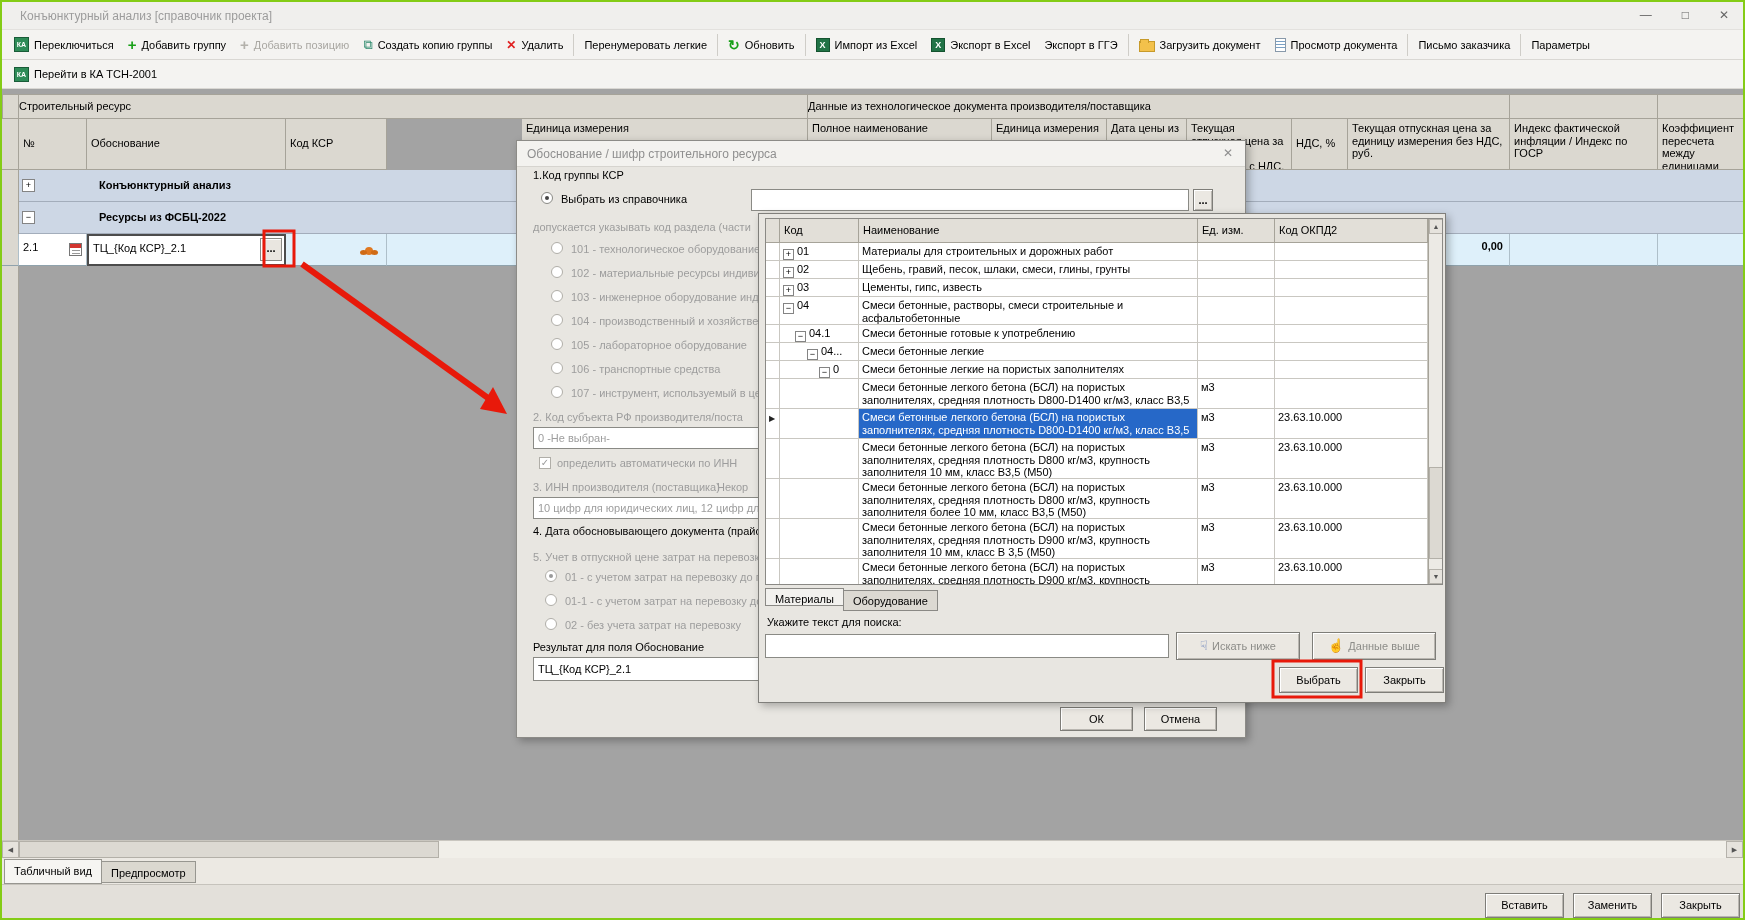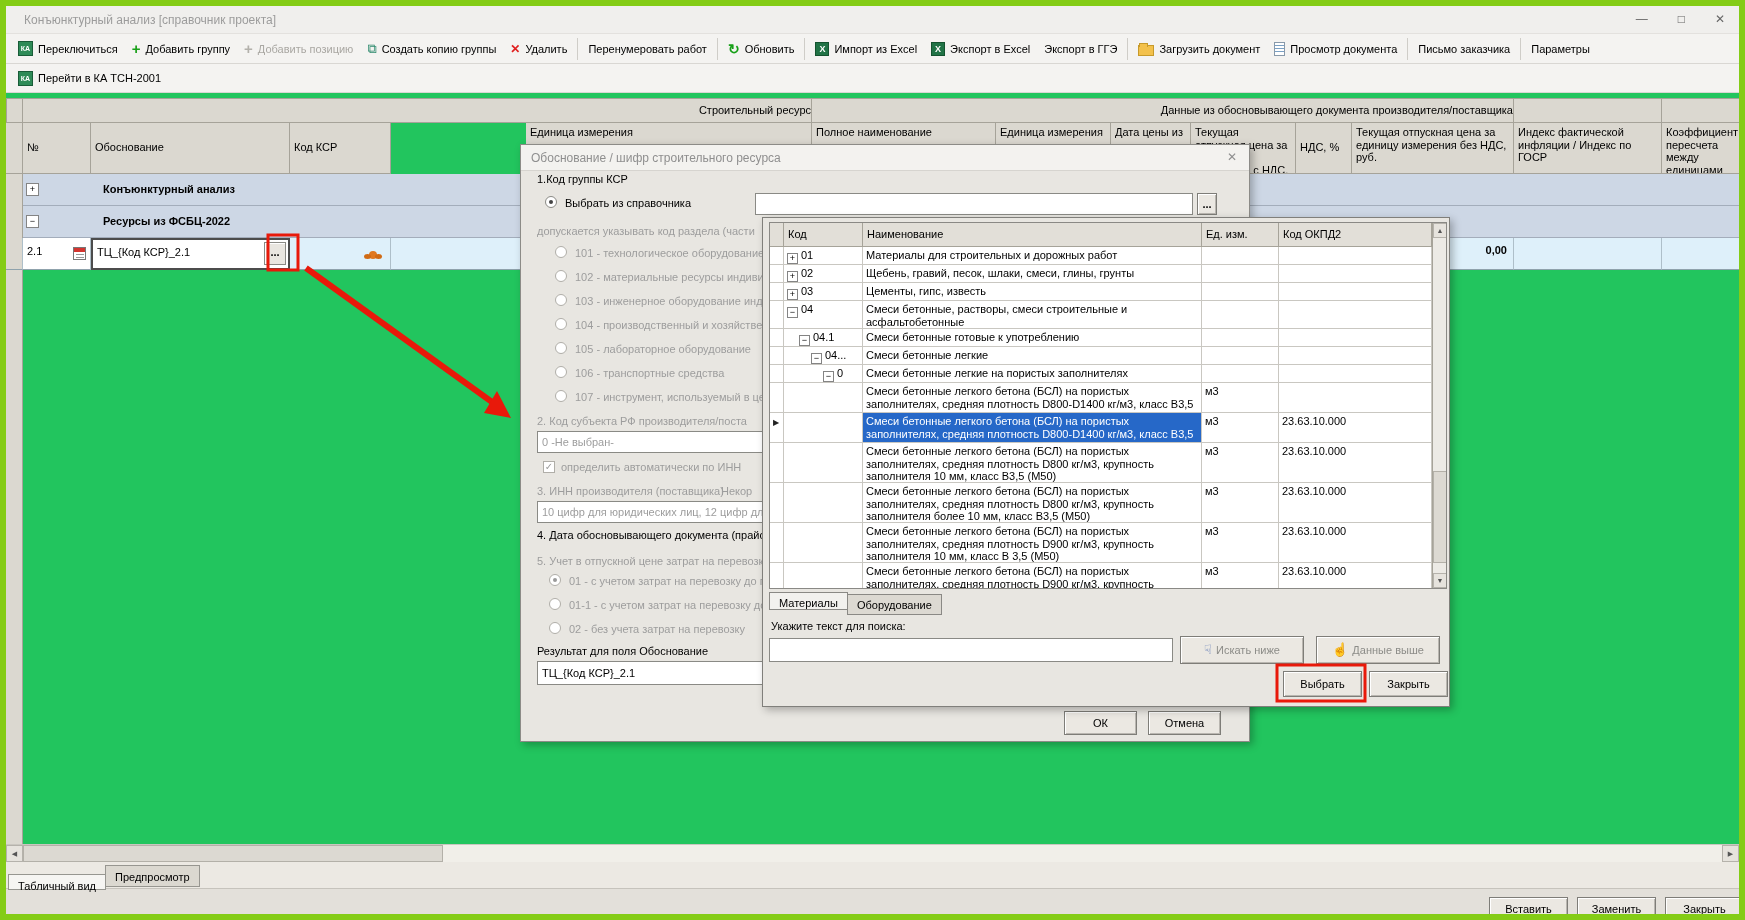--- a/index.html
+++ b/index.html
@@ -1,17 +1,17 @@
 <!DOCTYPE html>
 <html><head>
 <meta charset="utf-8">
 <style>
 *{margin:0;box-sizing:border-box}
 body{background:#555;font-family:"Liberation Sans",sans-serif}
-.app{position:relative;width:1745px;height:920px;background:#22c55e;border:6px solid #84cc16;font:11px "Liberation Sans",sans-serif;color:#000;overflow:hidden}
+.app{position:relative;width:1745px;height:920px;background:#a3a3a3;border:2px solid #84cc16;font:11px "Liberation Sans",sans-serif;color:#000;overflow:hidden}
 
 .titlebar{position:absolute;left:0;top:0;right:0;height:28px;background:#f0efed;border-bottom:1px solid #e3e1de}
 .wtitle{position:absolute;left:18px;top:7px;color:#9c9c9c;font-size:12px}
 .winctl{position:absolute;right:14px;top:6px;display:flex;gap:30px;color:#666;font-size:12px}
 .winctl span{cursor:default}
 
 .tbar{position:absolute;left:0;right:0;display:flex;align-items:center;background:#f4f3f1;border-bottom:1px solid #d9d7d3;padding-left:5px}
 .tb1{top:28px;height:30px}
 .tb2{top:58px;height:29px}
 .tbtn{display:flex;align-items:center;gap:5px;padding:3px 7px;white-space:nowrap;cursor:default}
@@ -28,21 +28,21 @@
 .i-del{color:#e02020;font-weight:bold;font-size:12px}
 .i-del::before{content:"✕"}
 .i-ref{color:#18a018;font-weight:bold;font-size:14px;line-height:12px}
 .i-ref::before{content:"↻"}
 .i-xls{width:14px;height:14px;background:#217346;border:1px solid #14532f;color:#fff;font-size:9px;font-weight:bold;text-align:center;line-height:12px}
 .i-xls::before{content:"X"}
 .i-fold{width:16px;height:11px;background:#f3c14b;border:1px solid #c79a2a;position:relative;margin-top:3px}
 .i-fold::before{content:"";position:absolute;left:0;top:-3px;width:7px;height:3px;background:#f3c14b;border:1px solid #c79a2a;border-bottom:none}
 .i-doc{width:11px;height:14px;background:linear-gradient(#fff 0 2px,#7aa0c4 2px 3px,#fff 3px 5px,#7aa0c4 5px 6px,#fff 6px 8px,#7aa0c4 8px 9px,#fff 9px);border:1px solid #8899aa}
 
-.band{position:absolute;top:92px;height:25px;background:#dbd8d0;border:1px solid #a6a399;border-left:none;text-align:right;padding-top:5px;overflow:hidden}
+.band{position:absolute;top:92px;height:25px;background:#dbd8d0;border:1px solid #a6a399;border-left:none;text-align:left;padding-top:5px;overflow:hidden}
 .b-c{left:0;width:17px;border-left:1px solid #a6a399}
 .b-l{left:17px;width:789px}
 .b-r{left:806px;width:702px}
 .b-3{left:1508px;width:148px}
 .b-4{left:1656px;width:89px}
 .hc{position:absolute;top:117px;height:51px;background:#dbd8d0;border-right:1px solid #a6a399;border-bottom:1px solid #a6a399;padding:3px 4px;overflow:hidden;line-height:12.5px}
 .c-ind{left:0;width:17px}.c-num{left:17px;width:68px}.c-just{left:85px;width:199px}.c-ksr{left:284px;width:101px}.c-name{left:385px;width:135px}.c-u1{left:520px;width:286px}.c-full{left:806px;width:184px}.c-u2{left:990px;width:115px}.c-date{left:1105px;width:80px}.c-pvat{left:1185px;width:105px}.c-vat{left:1290px;width:56px}.c-pnov{left:1346px;width:162px}.c-idx{left:1508px;width:148px}.c-coef{left:1656px;width:89px}
 .hc.c-num{padding-top:18px}.hc.c-just{padding-top:18px}.hc.c-ksr{padding-top:18px}.hc.c-vat{padding-top:18px}
 .indcol{position:absolute;left:0;top:168px;width:17px;height:670px;background:#dbd8d0;border-right:1px solid #a6a399}
 .rowind{position:absolute;left:4px;top:244px;font-size:8px;color:#333}
@@ -60,21 +60,21 @@
 .i-pile{position:absolute;right:8px;top:13px;width:18px;height:8px}
 .i-pile::before{content:"";position:absolute;left:5px;top:0;width:8px;height:8px;border-radius:50%;background:#e07820}
 .i-pile::after{content:"";position:absolute;left:0;top:3px;width:7px;height:5px;border-radius:50%;background:#d06a14;box-shadow:11px 0 0 #d06a14}
 .pnovval{padding:6px 6px 0 0;text-align:right;font-weight:bold}
 
 .hscroll{position:absolute;left:0;top:838px;right:0;height:18px;background:#f1efe9;border-top:1px solid #c9c6bf}
 .harr{position:absolute;top:0;width:17px;height:17px;background:#e6e3dd;border:1px solid #b5b2ab;text-align:center;font-size:7px;line-height:15px;color:#555}
 .harr.l{left:0}.harr.r{right:0}
 .hthumb{position:absolute;left:17px;top:0;width:420px;height:17px;background:#dcd9d2;border:1px solid #b3b0a8}
 .viewtabs{position:absolute;left:0;top:856px;right:0;height:26px;background:#ece9e3}
-.vtab{position:absolute;top:12px;height:16px;padding:5px 9px 0;border:1px solid #979690;background:#dbd8d0;cursor:default}
+.vtab{position:absolute;top:1px;height:25px;padding:5px 9px 0;border:1px solid #979690;background:#dbd8d0;cursor:default}
 .vtab.act{background:#f6f5f2;z-index:2}
 .vt1{left:2px}.vt2{left:99px;top:3px;height:22px}
 .bottombar{position:absolute;left:0;top:882px;right:0;height:38px;background:#e3e0da;border-top:1px solid #c6c3bc}
 .btn{background:#ebe8e2;border:1px solid #7e7d78;box-shadow:inset 1px 1px 0 #fff,inset -1px -1px 0 #b9b6b0;text-align:center;cursor:default}
 .bbtn{position:absolute;top:8px;width:79px;height:25px;line-height:23px}
 .bb0{left:1483px}.bb1{left:1571px}.bb2{left:1659px}
 
 .d1{position:absolute;left:514px;top:138px;width:730px;height:598px;background:#e8e6e1;border:1px solid #8c8b87;box-shadow:3px 3px 8px rgba(0,0,0,.28);z-index:10}
 .d1t{position:absolute;left:0;top:0;right:0;height:26px;background:#f3f2ef;border-bottom:1px solid #d6d4cf;color:#8f8f8f;font-size:12px;padding:6px 0 0 10px}
 .d1x{position:absolute;right:8px;top:5px;width:18px;height:16px;color:#8f8f8f;text-align:center;font-size:12px;line-height:15px;cursor:default}
@@ -143,21 +143,21 @@
     <div class="tbtn">
         <span class="ticon i-copy"></span>
         <span>Создать копию группы</span>
       </div>
     <div class="tbtn">
         <span class="ticon i-del"></span>
         <span>Удалить</span>
       </div>
     <div class="sep"></div>
     <div class="tbtn">
-        <span>Перенумеровать работ</span>
+        <span>Перенумеровать легкие</span>
       </div>
     <div class="sep"></div>
     <div class="tbtn">
         <span class="ticon i-ref"></span>
         <span>Обновить</span>
       </div>
     <div class="sep"></div>
     <div class="tbtn">
         <span class="ticon i-xls"></span>
         <span>Импорт из Excel</span>
@@ -190,21 +190,21 @@
 
   <div class="tbar tb2">
     <div class="tbtn">
         <span class="ticon i-ka"></span>
         <span>Перейти в КА ТСН-2001</span>
       </div>
   </div>
 
   <div class="band b-c"></div>
   <div class="band b-l">Строительный ресурс</div>
-  <div class="band b-r">Данные из обосновывающего документа производителя/поставщика</div>
+  <div class="band b-r">Данные из технологическое документа производителя/поставщика</div>
   <div class="band b-3"></div>
   <div class="band b-4"></div>
 
   <div class="hc c-ind"></div>
   <div class="hc c-num">№</div>
   <div class="hc c-just">Обоснование</div>
   <div class="hc c-ksr">Код КСР</div>
   <div class="hc c-u1">Единица измерения</div>
   <div class="hc c-full">Полное наименование</div>
   <div class="hc c-u2">Единица измерения</div>

